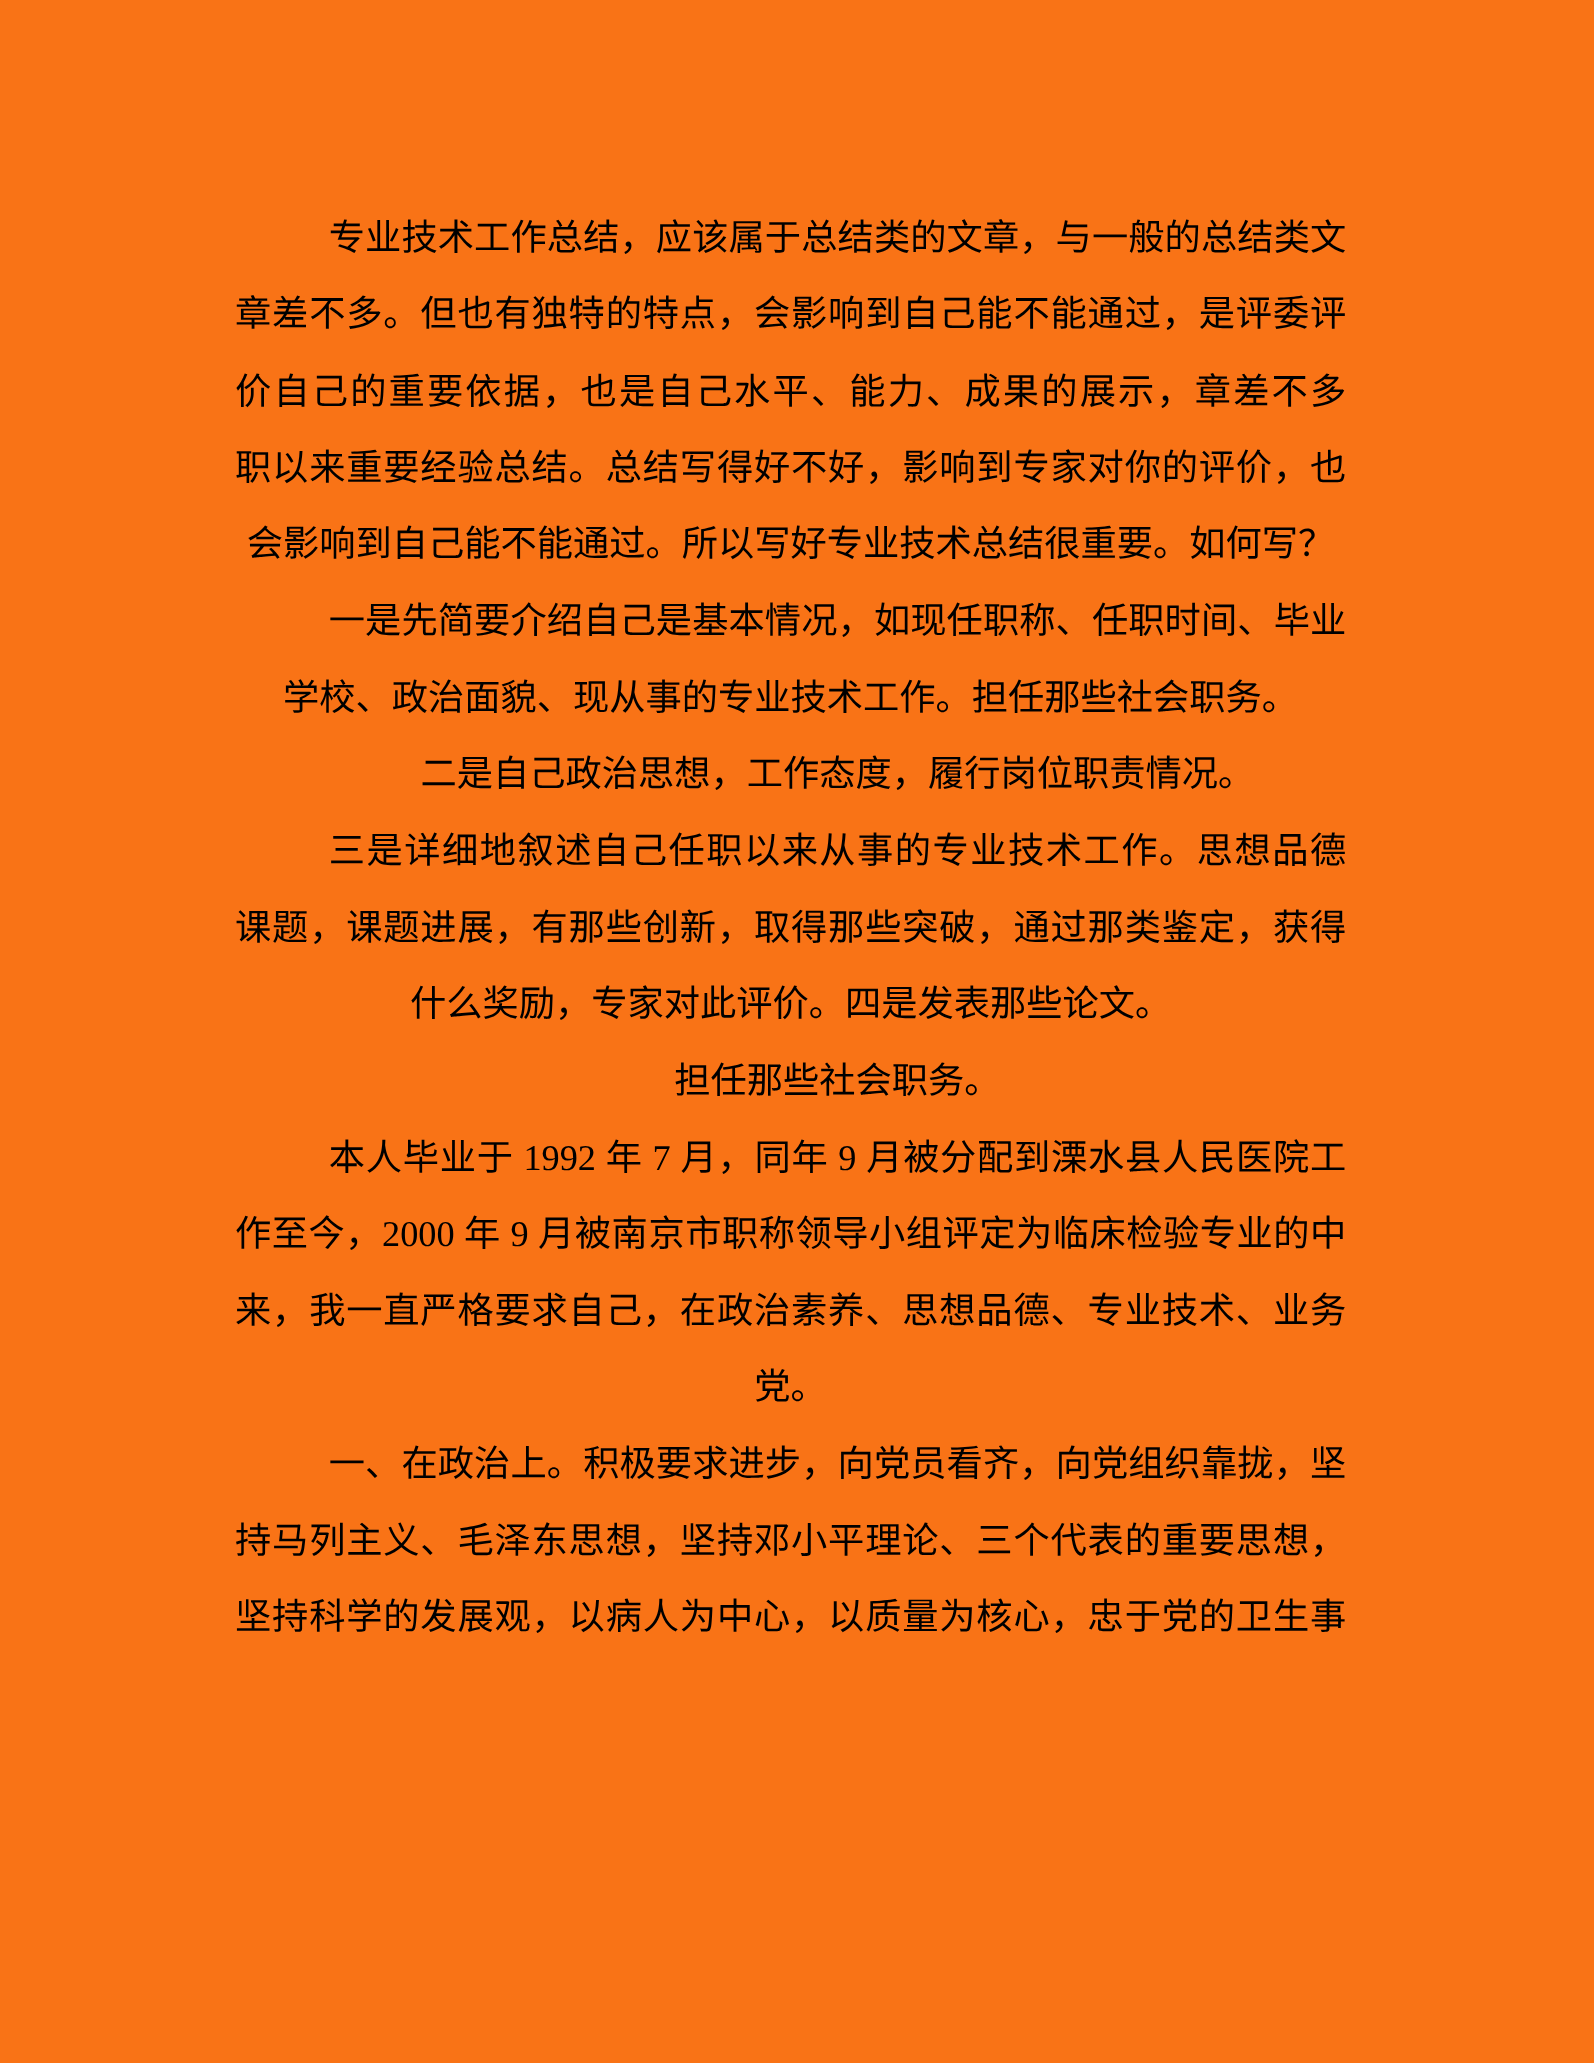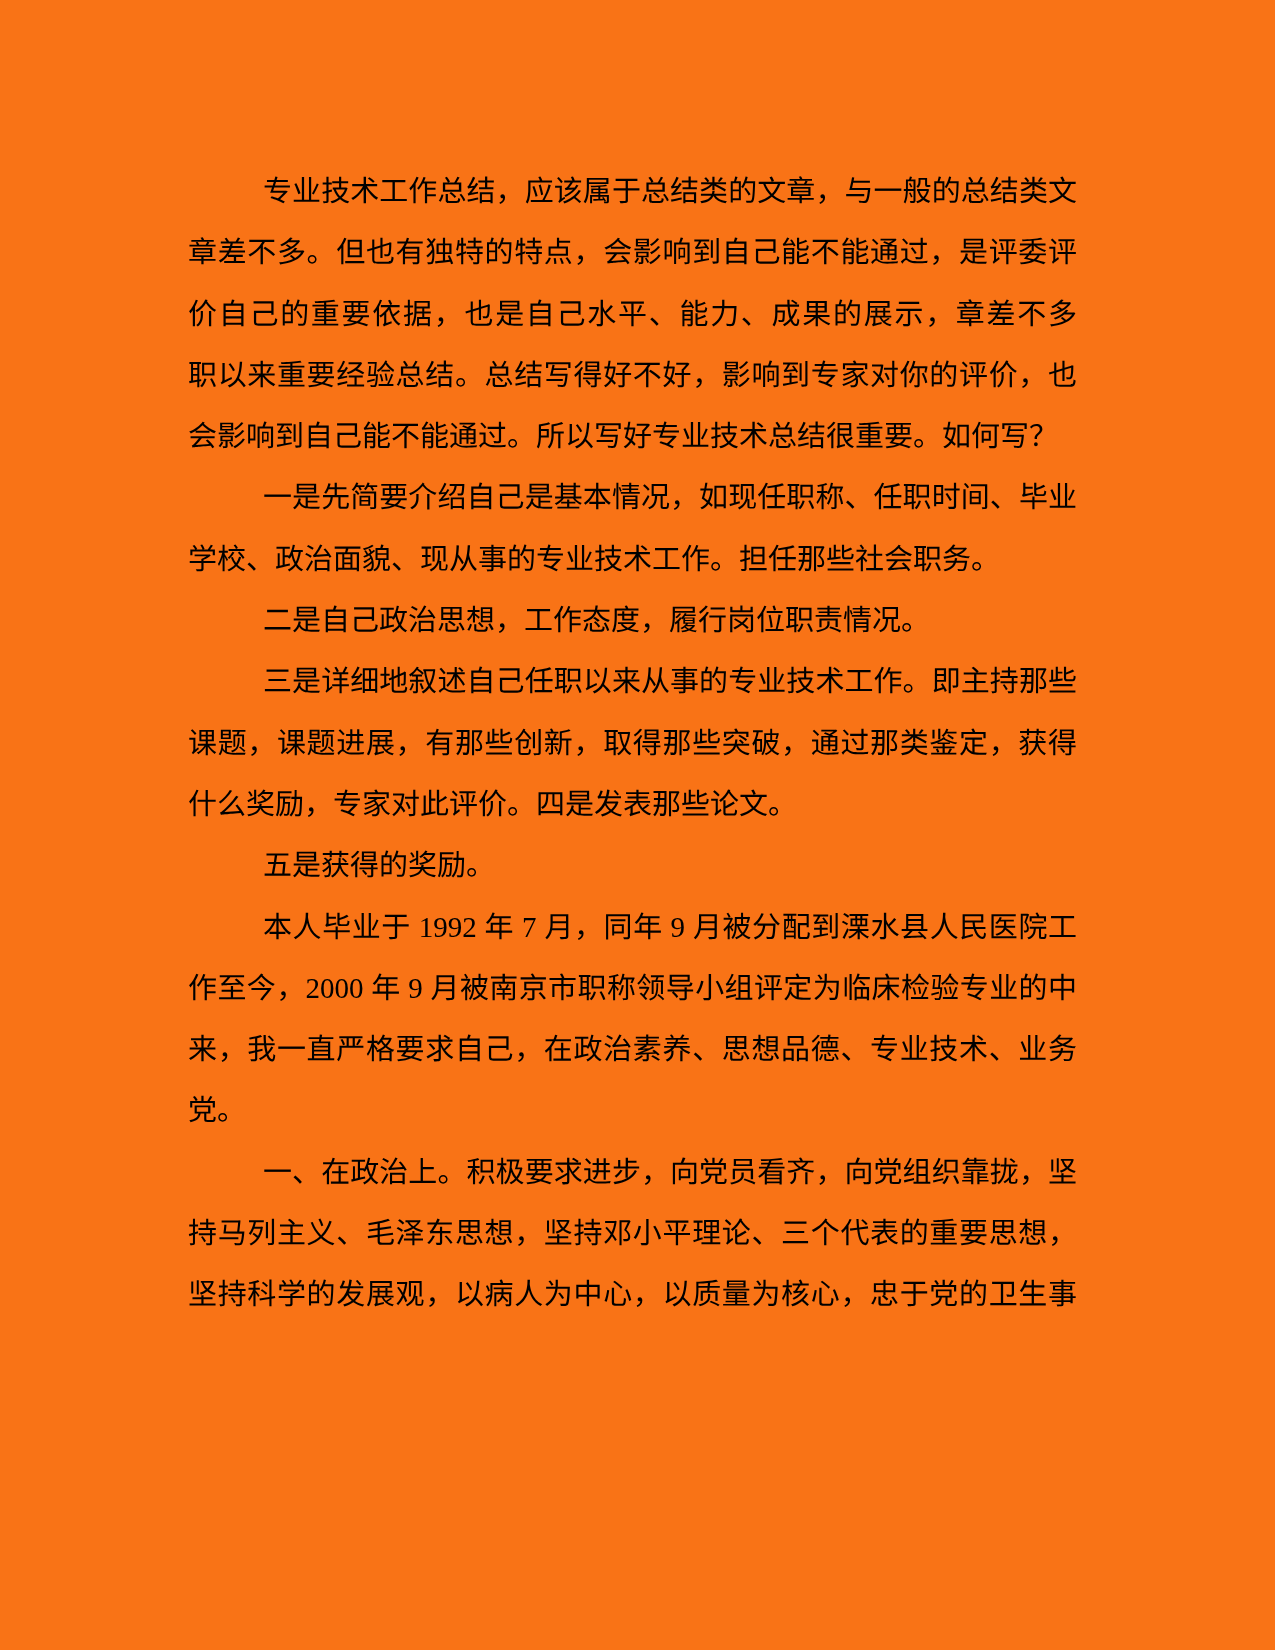--- a/index.html
+++ b/index.html
@@ -35,21 +35,21 @@
     overflow: hidden;
   }
   
   .line.fill {
     text-align: justify;
     text-align-last: justify;
     text-justify: inter-character;
   }
   
   .line.free {
-    text-align: left;
+    text-align: center;
   }
   
   .line.ind {
     text-indent: 75px;
   }
 </style>
 </head>
 <body>
 
 <div class="page">
@@ -62,26 +62,26 @@
         <div class="line free">会影响到自己能不能通过。所以写好专业技术总结很重要。如何写？</div>
       </div>
       <div class="para">
         <div class="line fill ind">一是先简要介绍自己是基本情况，如现任职称、任职时间、毕业</div>
         <div class="line free">学校、政治面貌、现从事的专业技术工作。担任那些社会职务。</div>
       </div>
       <div class="para">
         <div class="line free ind">二是自己政治思想，工作态度，履行岗位职责情况。</div>
       </div>
       <div class="para">
-        <div class="line fill ind">三是详细地叙述自己任职以来从事的专业技术工作。即主持那些</div>
+        <div class="line fill ind">三是详细地叙述自己任职以来从事的专业技术工作。思想品德</div>
         <div class="line fill">课题，课题进展，有那些创新，取得那些突破，通过那类鉴定，获得</div>
         <div class="line free">什么奖励，专家对此评价。四是发表那些论文。</div>
       </div>
       <div class="para">
-        <div class="line free ind">五是获得的奖励。</div>
+        <div class="line free ind">担任那些社会职务。</div>
       </div>
       <div class="para">
         <div class="line fill ind">本人毕业于 1992 年 7 月，同年 9 月被分配到溧水县人民医院工</div>
         <div class="line fill">作至今，2000 年 9 月被南京市职称领导小组评定为临床检验专业的中</div>
         <div class="line fill">来，我一直严格要求自己，在政治素养、思想品德、专业技术、业务</div>
         <div class="line free">党。</div>
       </div>
       <div class="para">
         <div class="line fill ind">一、在政治上。积极要求进步，向党员看齐，向党组织靠拢，坚</div>
         <div class="line fill">持马列主义、毛泽东思想，坚持邓小平理论、三个代表的重要思想，</div>

